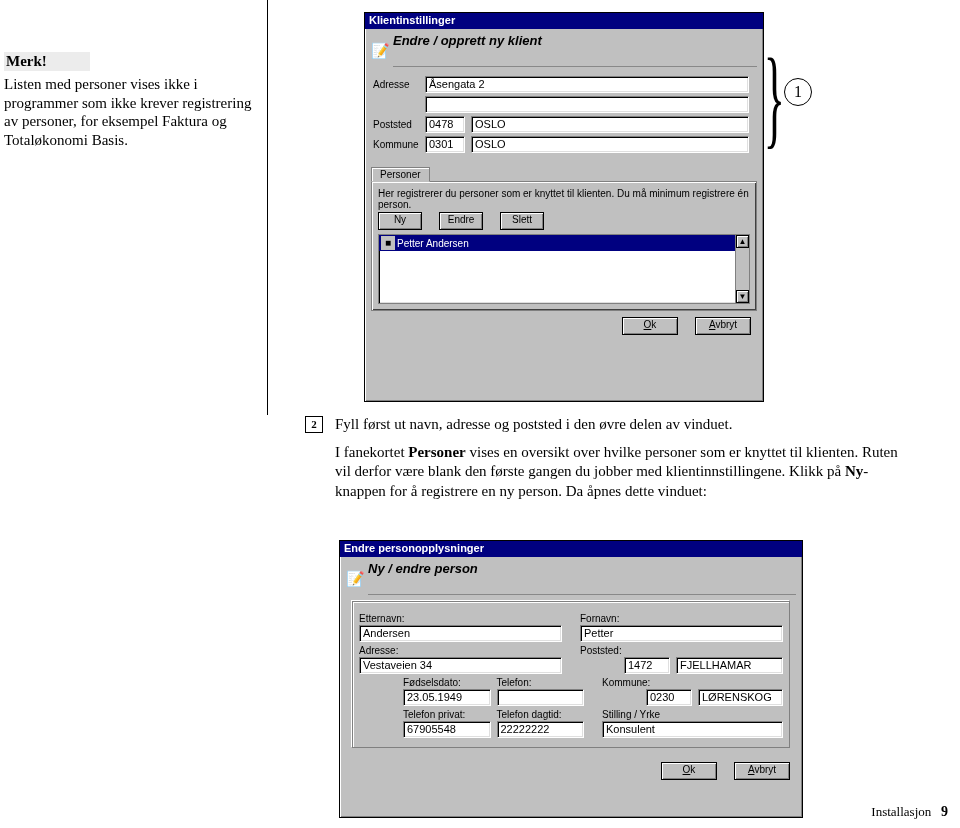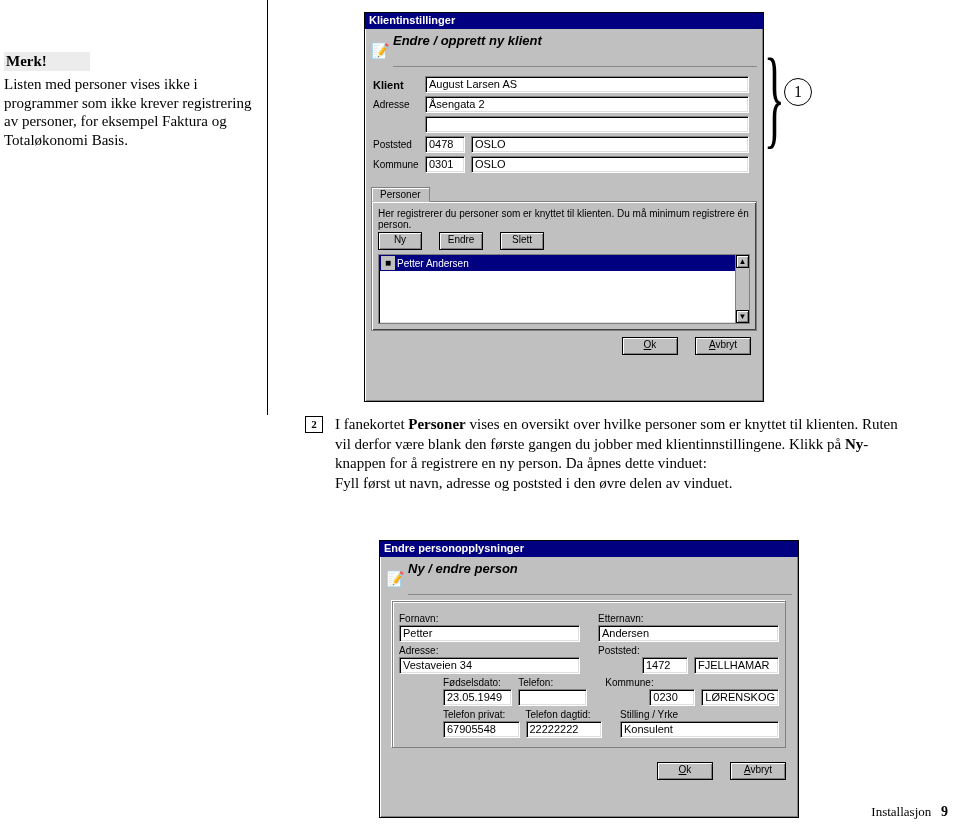--- a/index.html
+++ b/index.html
@@ -235,21 +235,21 @@
     font-size: 10px; line-height: 14px;
   }
 
   .dlg-buttons {
     text-align: right;
     padding: 6px 8px;
   }
   .dlg-buttons .winbtn { margin-right: 4px; margin-left: 10px; min-width: 56px; }
 
   
-  .dlg2 { left: 339px; top: 540px; width: 420px; height: 278px; margin-left: 40px; }
+  .dlg2 { left: 339px; top: 540px; width: 464px; height: 278px; }
   .dlg2 .form { padding: 2px 10px; }
   .dlg2 .col2 {
     display: flex;
     gap: 18px;
     margin: 3px 0;
   }
   .dlg2 .col2 > div { flex: 1; }
   .dlg2 .fld-label { font-size: 10px; display: block; margin-bottom: 1px; }
   .dlg2 .pair { display: flex; gap: 6px; padding-left: 44px; }
   .dlg2 .sunken { margin-right: 0; }
@@ -276,44 +276,40 @@
   <div class="vrule"></div>
 
   <div class="brace" style="left:748px; top:42px;">}</div>
   <div class="callout-circle" style="left:784px; top:78px;">1</div>
 
   <div class="callout-circle" style="left:396px; top:310px;">2</div>
 
   <div class="callout-square" style="left:305px; top:416px;">2</div>
 
   <div class="body-text">
+    <p style="margin:0 0 8px 0;">Fyll først ut navn, adresse og poststed i den øvre delen av vinduet.</p>
     <p style="margin:0;">
       <span>I fanekortet </span><b>Personer</b><span> vises en oversikt over hvilke personer som er knyttet til klienten. Ruten vil derfor være blank den første gangen du jobber med klientinnstillingene. Klikk på </span><b>Ny</b><span>-knappen for å registrere en ny person. Da åpnes dette vinduet:</span>
     </p>
-    <p style="margin:0 0 8px 0;">Fyll først ut navn, adresse og poststed i den øvre delen av vinduet.</p>
   </div>
 
   <div class="footer">
     <span>Installasjon</span>
     &nbsp;&nbsp;<b>9</b>
   </div>
 
   <div class="dialog dlg1">
     <div class="title-bar">Klientinstillinger</div>
 
     <div class="panel-header">
       <span class="icon">📝</span>
       <span class="hdr-text">Endre / opprett ny klient</span>
     </div>
 
     <div class="form">
-      <div class="row">
-        <div class="lbl bold">Klient</div>
-        <div class="sunken" style="flex:1">August Larsen AS</div>
-      </div>
       <div class="row">
         <div class="lbl">Adresse</div>
         <div class="sunken" style="flex:1">Åsengata 2</div>
       </div>
       <div class="row">
         <div class="lbl"></div>
         <div class="sunken" style="flex:1"></div>
       </div>
       <div class="row">
         <div class="lbl">Poststed</div>
@@ -364,26 +360,26 @@
     <div class="panel-header">
       <span class="icon">📝</span>
       <span class="hdr-text">Ny / endre person</span>
     </div>
 
     <div class="form">
       <div class="groupframe">
 
         <div class="col2">
           <div>
+            <span class="fld-label">Etternavn:</span>
+            <div class="sunken w-l">Andersen</div>
+          </div>
+          <div>
             <span class="fld-label">Fornavn:</span>
             <div class="sunken w-l">Petter</div>
-          </div>
-          <div>
-            <span class="fld-label">Etternavn:</span>
-            <div class="sunken w-l">Andersen</div>
           </div>
         </div>
 
         <div class="col2">
           <div>
             <span class="fld-label">Adresse:</span>
             <div class="sunken w-l">Vestaveien 34</div>
           </div>
           <div>
             <span class="fld-label">Poststed:</span>

